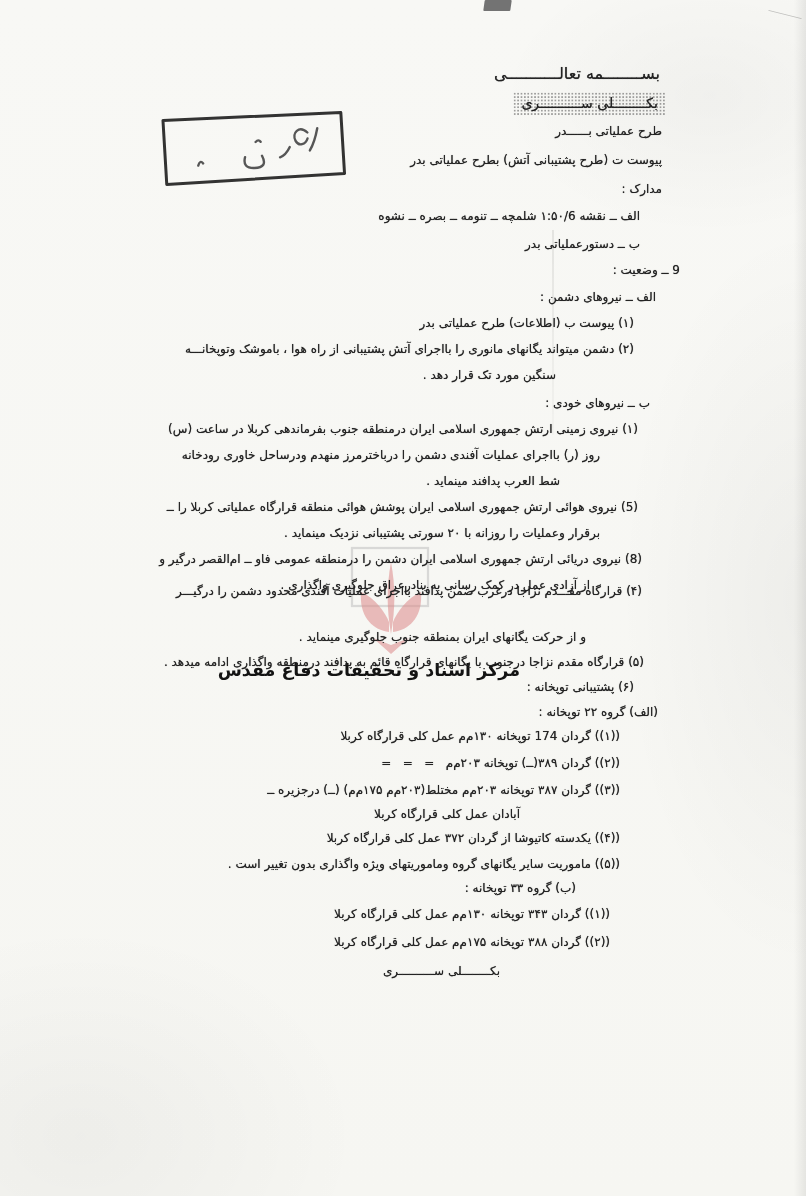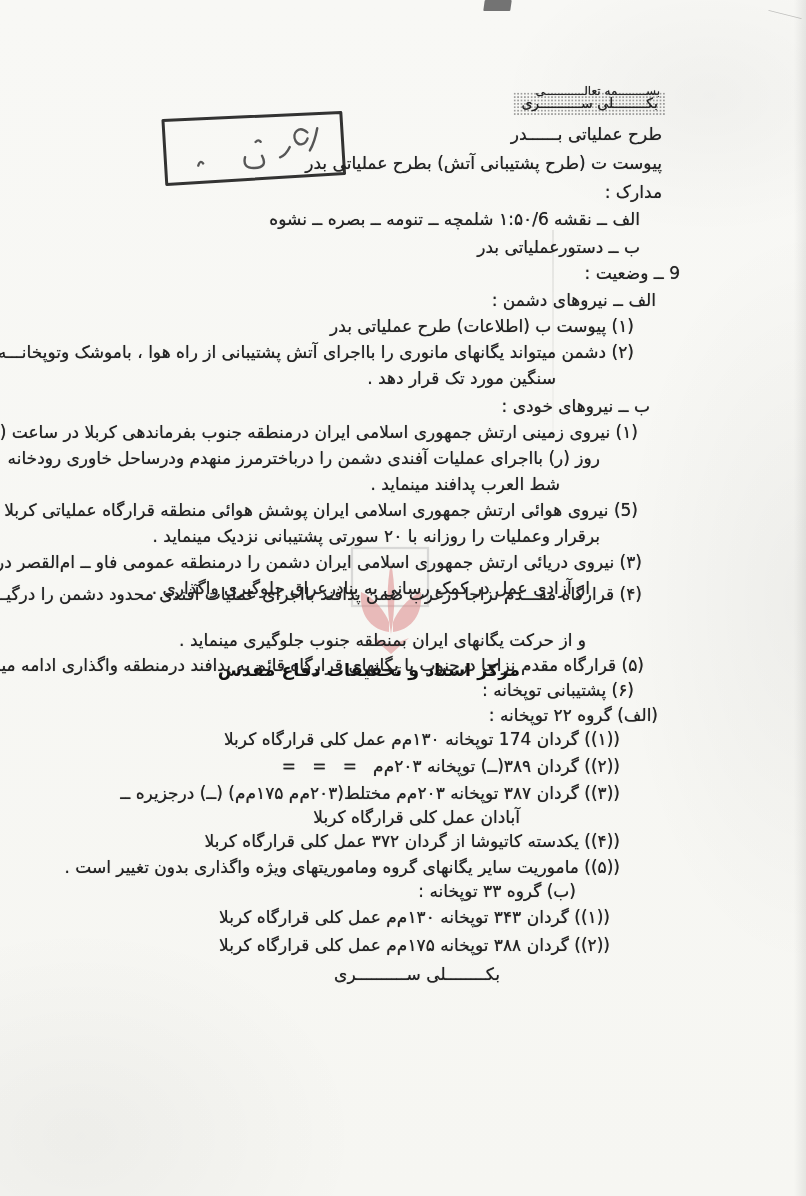--- a/index.html
+++ b/index.html
@@ -23,24 +23,24 @@
   .corner-line{position:absolute;top:14px;right:4px;width:34px;height:1px;
     background:rgba(0,0,0,0.22);transform:rotate(14deg);}
   .top-mark{position:absolute;left:484px;top:0;width:27px;height:11px;
     background:#5c5c5c;opacity:.85;border-radius:1px;transform:skewX(-8deg);}
   .crease{position:absolute;left:552px;top:230px;width:2px;height:205px;
     background:linear-gradient(rgba(0,0,0,0.08),rgba(0,0,0,0.02));filter:blur(.6px);}
 
   
   .ln{
     position:absolute;direction:rtl;white-space:nowrap;
-    font-size:17px;color:#232323;letter-spacing:.2px;
+    font-size:12px;color:#232323;letter-spacing:.2px;
     text-shadow:0 0 .7px rgba(25,25,25,.75);
   }
-  .bismillah{top:64px;right:146px;font-size:12px;margin-top:20px;}
+  .bismillah{top:64px;right:146px;font-size:16px;}
   .banner{
     top:92px;right:140px;padding:3px 8px 4px;font-size:14px;
     background-image:radial-gradient(rgba(70,70,70,.5) .8px, transparent .95px);
     background-size:3.4px 3.4px;
   }
   .l0{top:124px;right:144px}  .l1{top:153px;right:144px}
   .l2{top:182px;right:144px}  .l3{top:209px;right:166px}
   .l4{top:237px;right:166px}  .l5{top:263px;right:126px}
   .l6{top:290px;right:150px}  .l7{top:316px;right:172px}
   .l8{top:342px;right:172px}  .l9{top:368px;right:250px}
@@ -116,21 +116,21 @@
 <div class="ln l6">الف ــ نیروهای دشمن :</div>
 <div class="ln l7">(۱) پیوست ب (اطلاعات) طرح عملیاتی بدر</div>
 <div class="ln l8">(۲) دشمن میتواند یگانهای مانوری را بااجرای آتش پشتیبانی از راه هوا ، باموشک وتوپخانـــه</div>
 <div class="ln l9">سنگین مورد تک قرار دهد .</div>
 <div class="ln l10">ب ــ نیروهای خودی :</div>
 <div class="ln l11">(۱) نیروی زمینی ارتش جمهوری اسلامی ایران درمنطقه جنوب بفرماندهی کربلا در ساعت (س)</div>
 <div class="ln l12">روز (ر) بااجرای عملیات آفندی دشمن را درباخترمرز منهدم ودرساحل خاوری رودخانه</div>
 <div class="ln l13">شط العرب پدافند مینماید .</div>
 <div class="ln l14">(5) نیروی هوائی ارتش جمهوری اسلامی ایران پوشش هوائی منطقه قرارگاه عملیاتی کربلا را ــ</div>
 <div class="ln l15">برقرار وعملیات را روزانه با ۲۰ سورتی پشتیبانی نزدیک مینماید .</div>
-<div class="ln l16">(۳) نیروی دریائی ارتش جمهوری اسلامی ایران دشمن را درمنطقه عمومی فاو ــ ام‌القصر درگیر و</div>
+<div class="ln l16">(8) نیروی دریائی ارتش جمهوری اسلامی ایران دشمن را درمنطقه عمومی فاو ــ ام‌القصر درگیر و</div>
 <div class="ln l17">از آزادی عمل در کمک رسانی به بنادرعراق جلوگیری واگذاری .</div>
 <div class="ln l18">(۴) قرارگاه مقـــدم نزاجا درغرب ضمن پدافند بااجرای عملیات آفندی محدود دشمن را درگیـــر</div>
 <div class="ln l19">و از حرکت یگانهای ایران بمنطقه جنوب جلوگیری مینماید .</div>
 <div class="ln l20">(۵) قرارگاه مقدم نزاجا درجنوب با یگانهای قرارگاه قائم به پدافند درمنطقه واگذاری ادامه میدهد .</div>
 <div class="ln l21">(۶) پشتیبانی توپخانه :</div>
 <div class="ln l22">(الف) گروه ۲۲ توپخانه :</div>
 <div class="ln l23">((۱)) گردان 174 توپخانه ۱۳۰م‌م عمل کلی قرارگاه کربلا</div>
 <div class="ln l24">((۲)) گردان ۳۸۹(ــ) توپخانه ۲۰۳م‌م&nbsp;&nbsp;&nbsp;=&nbsp;&nbsp;&nbsp;=&nbsp;&nbsp;&nbsp;=</div>
 <div class="ln l25">((۳)) گردان ۳۸۷ توپخانه ۲۰۳م‌م مختلط(۲۰۳م‌م ۱۷۵م‌م) (ــ) درجزیره ــ</div>
 <div class="ln l26">آبادان عمل کلی قرارگاه کربلا</div>

